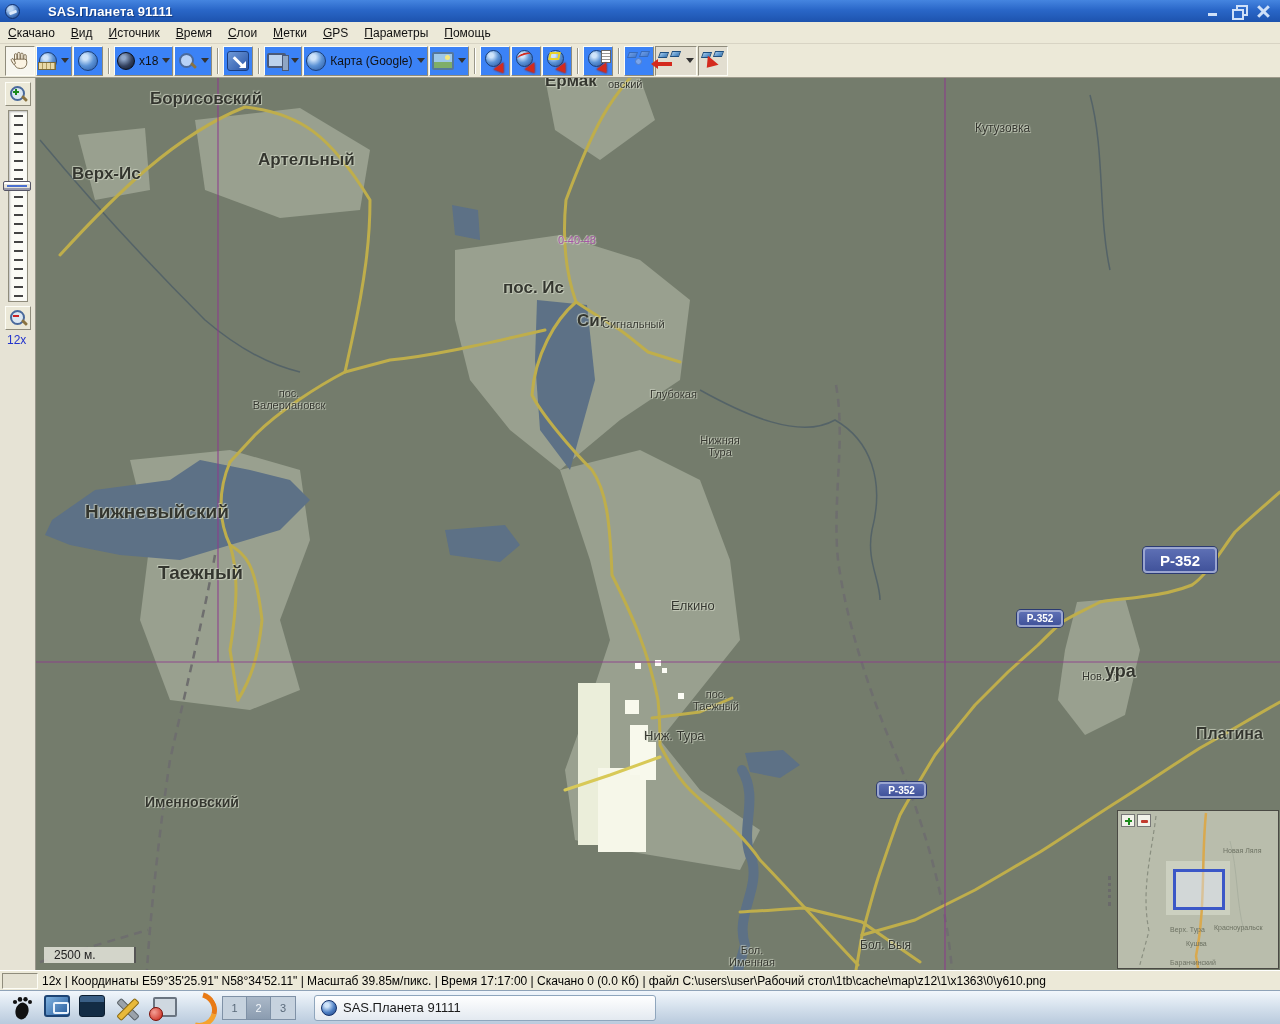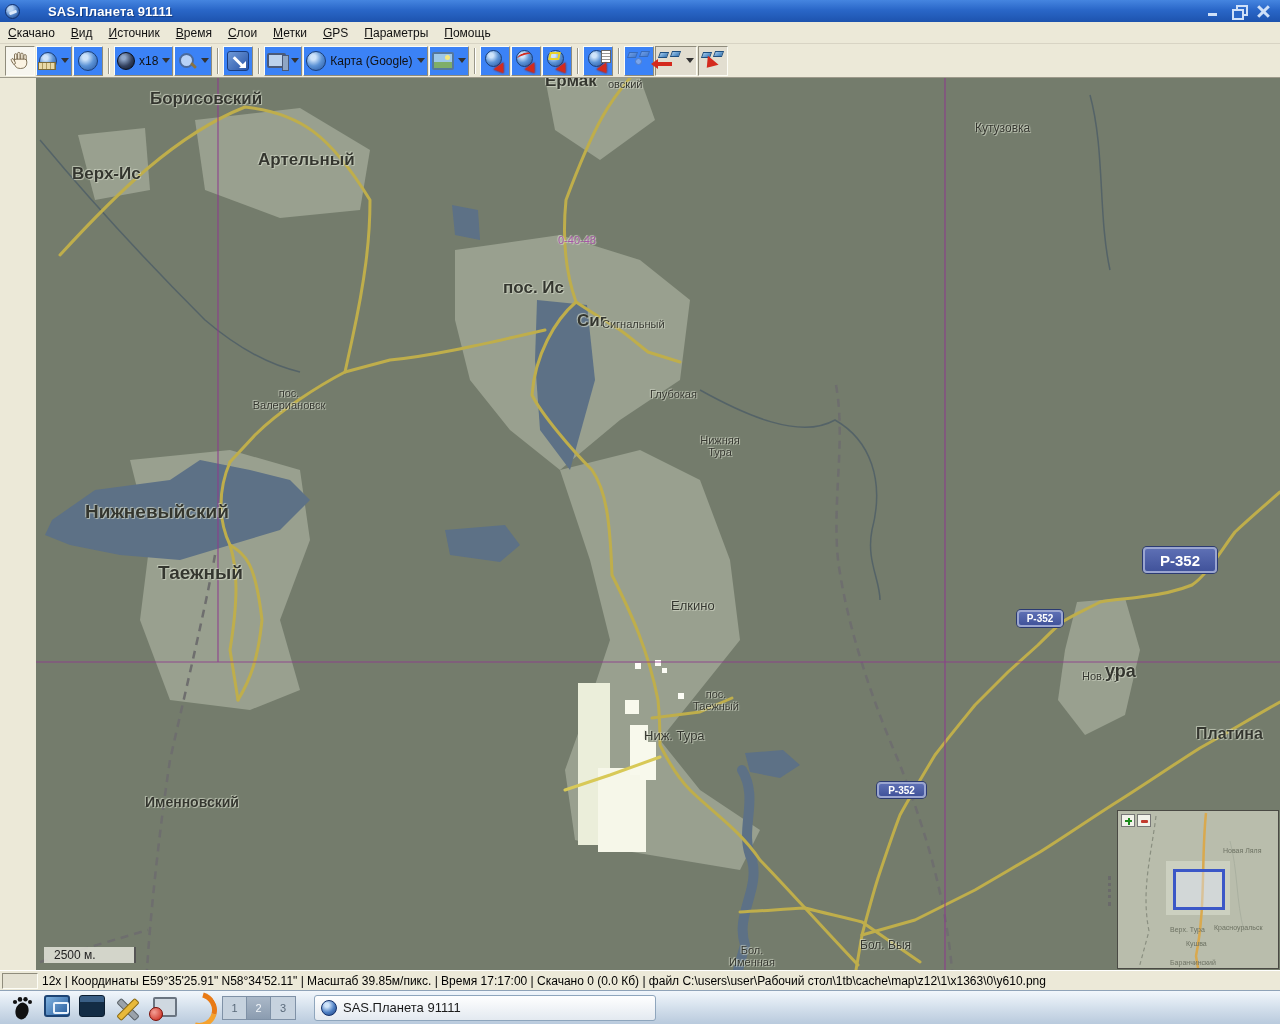--- a/index.html
+++ b/index.html
@@ -311,20 +311,37 @@
     </div>
     <div class="tb-btn checked">
       <span class="ic ic-sat">
           <span class="p1"></span>
           <span class="p2"></span>
           <span class="arr-dl"></span>
         </span>
     </div>
   </div>
 
+  <div class="leftpanel">
+    <div class="lp-btn" style="top:4px">
+      <span class="ic ic-mag plus">
+          <i></i>
+        </span>
+    </div>
+    <div class="slider-track">
+      <span class="slider-ticks"></span>
+    </div>
+    <div class="slider-thumb"></div>
+    <div class="lp-btn" style="top:228px">
+      <span class="ic ic-mag minus">
+          <i></i>
+        </span>
+    </div>
+    <div class="lp-caption">12x</div>
+  </div>
 
   <div class="map">
     <svg class="map-svg" width="1244" height="892" viewBox="0 0 1244 892">
       <g fill="#99a08f" stroke="none">
         <polygon points="42,57 109,50 114,112 59,122"></polygon>
         <polygon points="159,42 264,30 334,72 324,132 244,140 169,112"></polygon>
         <polygon points="509,0 604,0 619,42 564,82 519,52"></polygon>
         <polygon points="419,172 524,157 604,182 654,222 644,302 584,342 524,392 474,352 434,302 419,242"></polygon>
         <polygon points="524,392 604,372 664,402 694,482 704,562 664,612 624,662 664,712 724,752 704,792 644,782 584,772 539,762 529,692 554,622 574,562 554,482"></polygon>
         <polygon points="94,382 194,372 264,392 274,462 244,542 264,612 214,632 134,622 104,542 114,462"></polygon>

